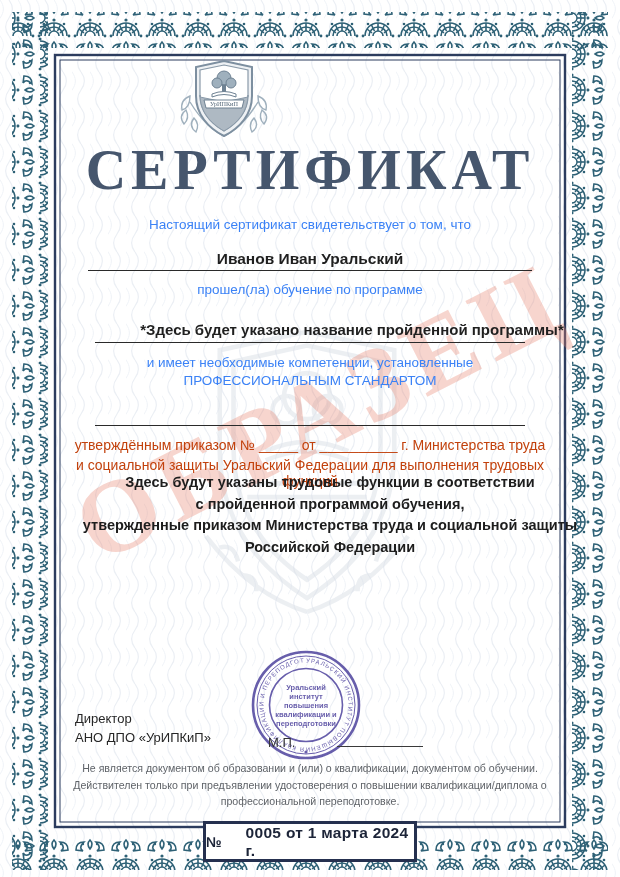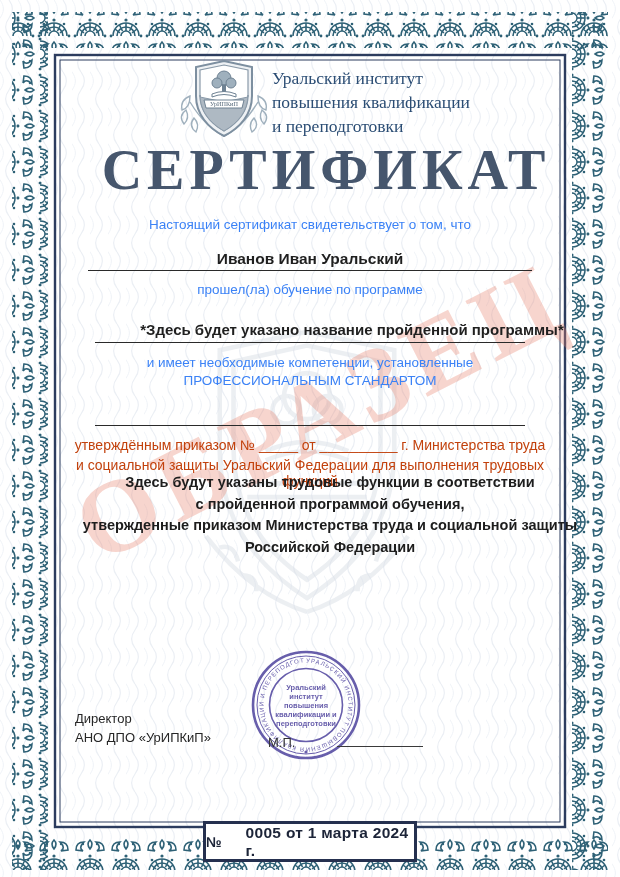--- a/index.html
+++ b/index.html
@@ -133,27 +133,22 @@
         <circle cx="55" cy="25" r="5"></circle>
       <rect x="46.5" y="27" width="3" height="7" fill="#6f8293"></rect>
     </g>
     <path d="M36,36 Q48,31 60,36 L60,39 Q48,34 36,39 Z" fill="#ffffff" stroke="#6f8293" stroke-width="1"></path>
     <g>
       <path d="M28,42 L68,42 L66,50 L30,50 Z" fill="#ffffff" stroke="#6f8293" stroke-width="1"></path>
       <text x="48" y="48" text-anchor="middle" font-size="6.2" font-family="Liberation Serif, serif" fill="#54687a">УрИПКиП</text>
     </g>
   </svg>
 
-  <div class="abs institute z3" style="left:272px;top:66px;">
-    <div>Уральский институт</div>
-    <div>повышения квалификации</div>
-    <div>и переподготовки</div>
-  </div>
-
-  <div class="abs center-text big-title z3" style="top:138px;margin-left:16px;">СЕРТИФИКАТ</div>
+
+  <div class="abs center-text big-title z3" style="top:138px;">СЕРТИФИКАТ</div>
 
   <div class="abs center-text t-intro z3" style="top:217px;">Настоящий сертификат свидетельствует о том, что</div>
 
   <div class="abs center-text t-bold z3" style="top:250px;font-size:15.5px;">Иванов Иван Уральский</div>
   <div class="abs u-line z3" style="left:88px;top:269px;width:444px;"></div>
 
   <div class="abs center-text t-intro z3" style="top:282px;">прошел(ла) обучение по программе</div>
 
   <div class="abs center-text t-bold z3" style="top:321px;font-size:15px;margin-left:42px;">*Здесь будет указано название пройденной программы*</div>
   <div class="abs u-line z3" style="left:95px;top:341px;width:430px;"></div>
@@ -195,19 +190,24 @@
     <circle cx="59" cy="106" r="1.6" fill="#5348a0"></circle>
   </svg>
 
   <div class="abs director z3" style="left:75px;top:709px;">
     <div>Директор</div>
     <div>АНО ДПО «УрИПКиП»</div>
   </div>
   <div class="abs mp" style="left:268px;top:735px;z-index:5;">М.П.</div>
   <div class="abs sig-line" style="left:337px;top:745px;width:86px;z-index:5;"></div>
 
+  <div class="abs center-text disclaimer z3" style="top:760px;">
+    <div>Не является документом об образовании и (или) о квалификации, документом об обучении.</div>
+    <div>Действителен только при предъявлении удостоверения о повышении квалификации/диплома о</div>
+    <div>профессиональной переподготовке.</div>
+  </div>
 
   <div class="abs numbox" style="left:203px;top:821px;width:214px;height:41px;">
     <span class="nlabel">№</span>
     <span class="nvalue">0005 от 1 марта 2024 г.</span>
   </div>
 
 </div>
 
 </body></html>

